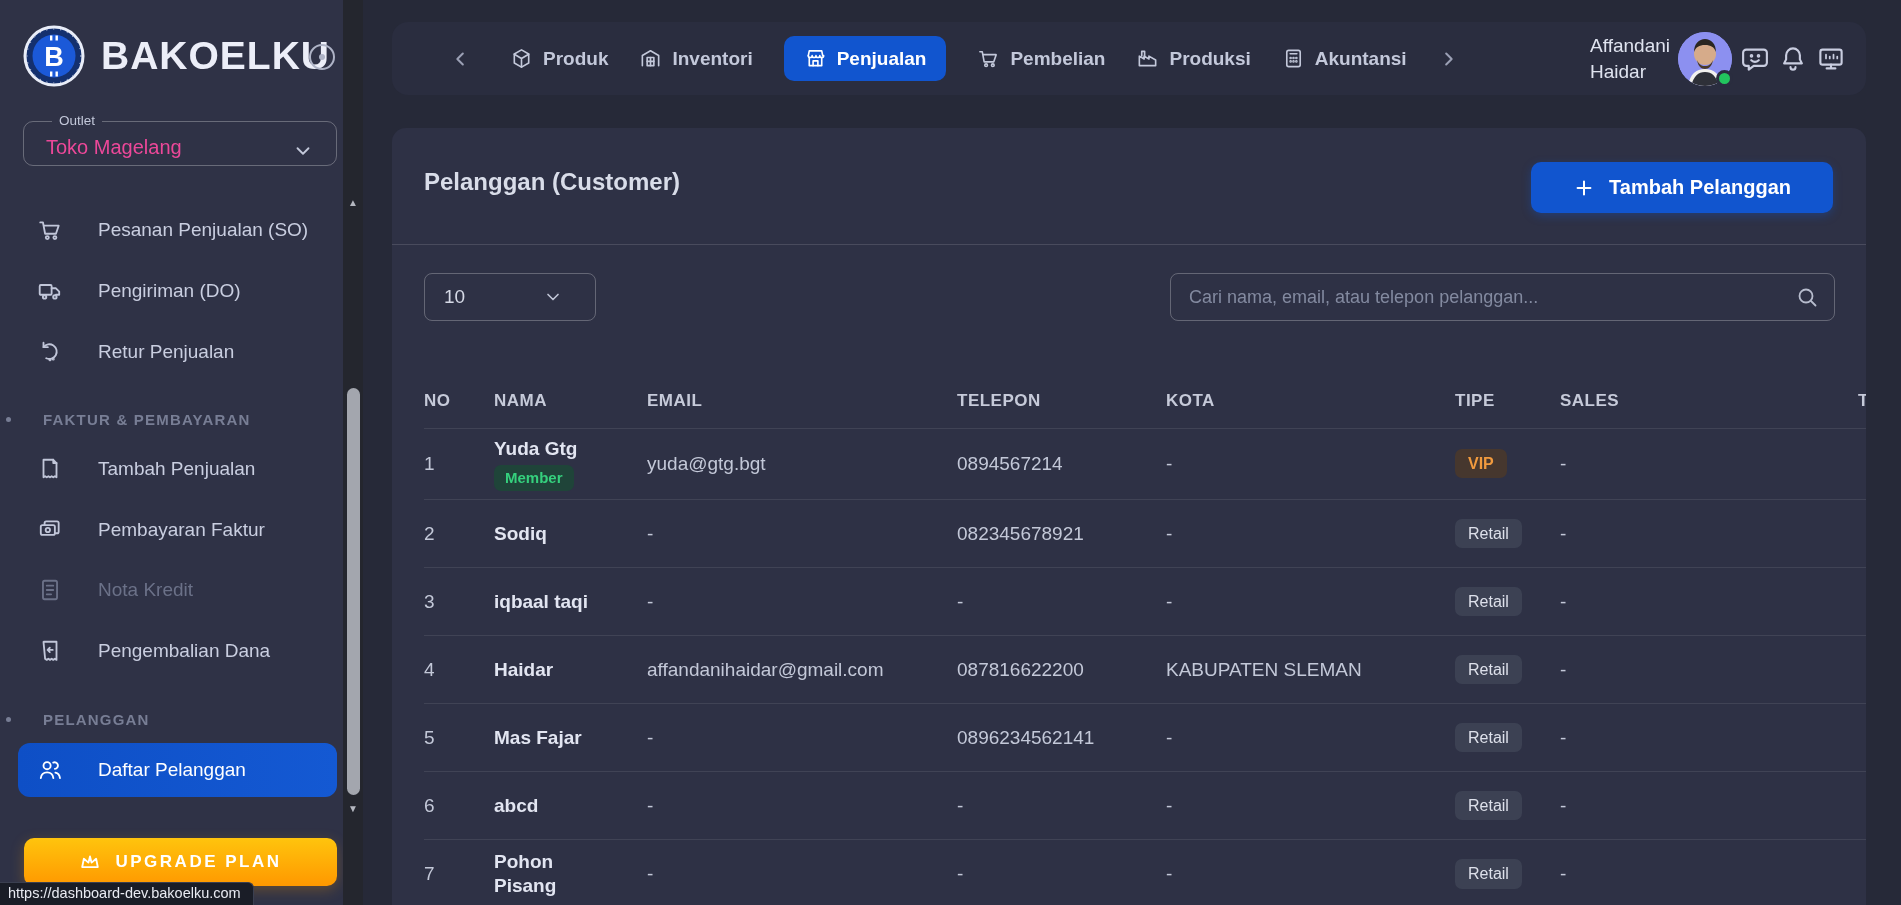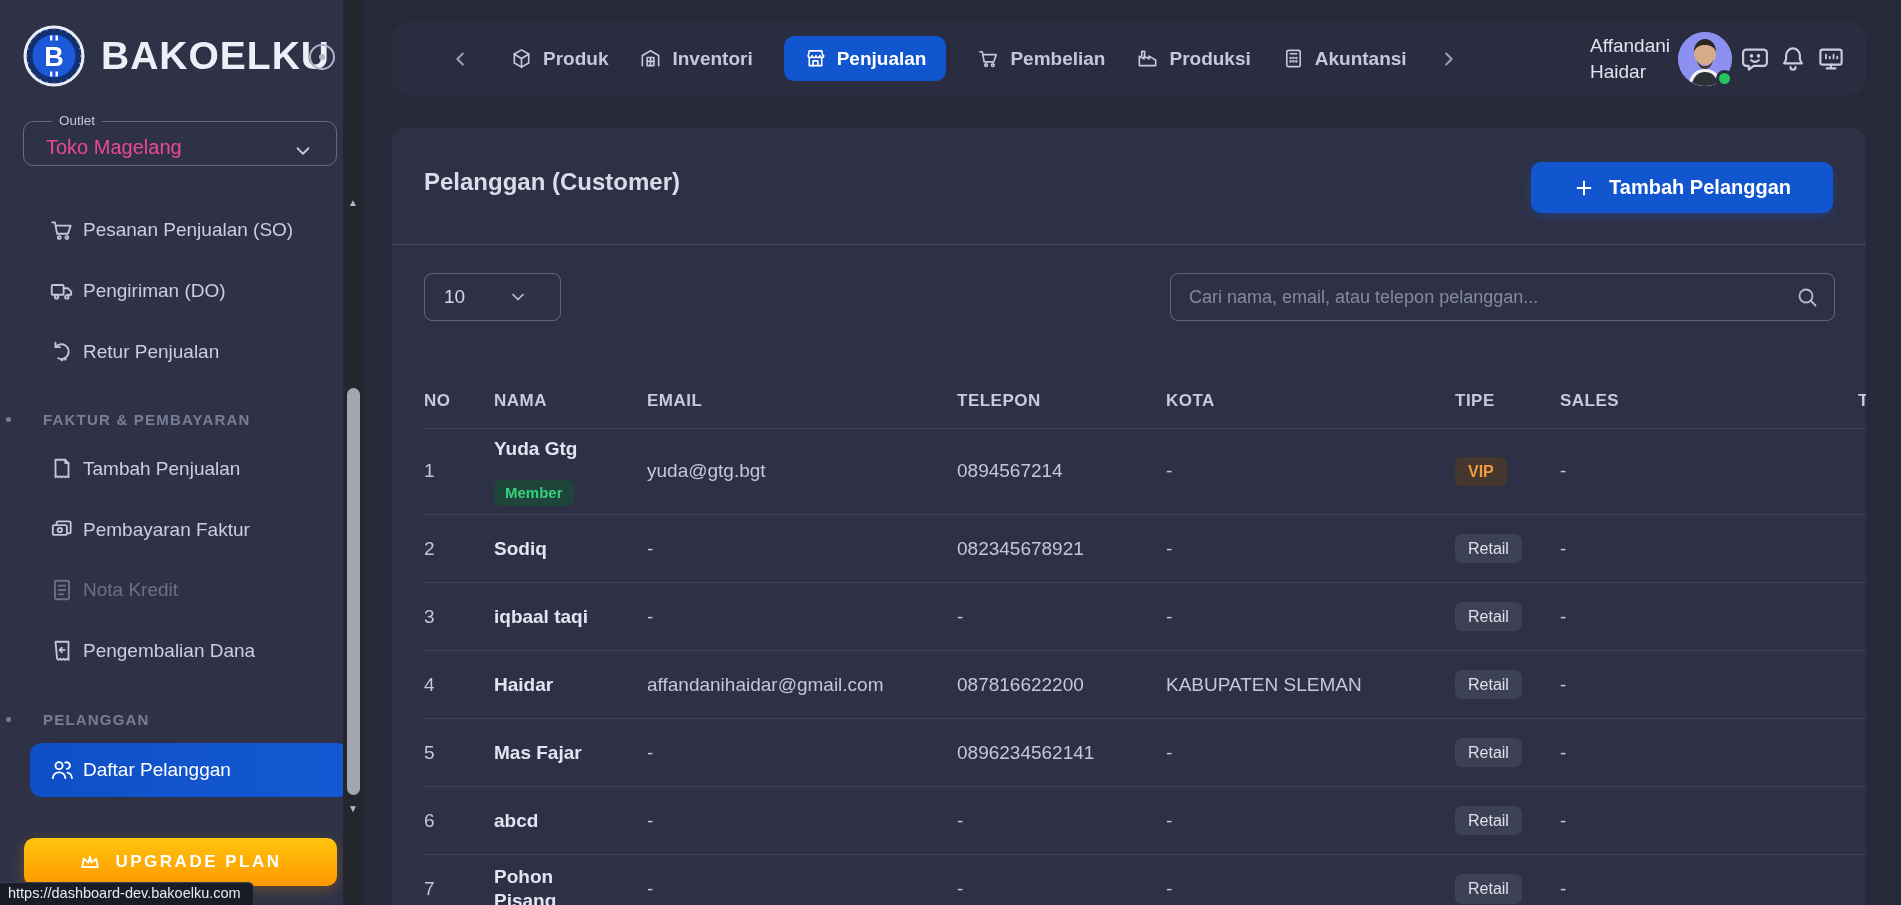--- a/index.html
+++ b/index.html
@@ -30,22 +30,22 @@
   }
   .outlet-label {
     position:absolute; left:28px; top:-9px; padding:0 7px; background:#2f3246;
     font-size:13.5px; color:#c3c8da;
   }
   .outlet-value { position:absolute; left:22px; top:14px; font-size:20px; color:#ec4899; }
   .outlet-chevron { position:absolute; right:22px; top:18px; color:#c3c8da; }
 
   .menu { position:absolute; left:0; top:190px; width:343px; }
   .menu-item {
-    position:absolute; left:30px; width:319px; height:54px; border-radius:12px;
-    display:flex; align-items:center; gap:8px; padding-left:19px;
+    position:absolute; left:18px; width:319px; height:54px; border-radius:12px;
+    display:flex; align-items:center; gap:35px; padding-left:19px;
     font-size:19px; color:#c9cee0; cursor:pointer;
   }
   .menu-item .mi-icon { color:#c1c6d9; }
   .menu-item.active { background:linear-gradient(90deg,#0e4fc6,#1459d3); color:#ffffff; }
   .menu-item.active .mi-icon { color:#ffffff; }
   .menu-item.disabled { color:#6b7188; cursor:default; }
   .menu-item.disabled .mi-icon { color:#6b7188; }
   .menu-section {
     position:absolute; left:0; width:343px; height:30px; display:flex; align-items:center;
     font-size:15px; font-weight:bold; letter-spacing:1.2px; color:#787e95;
@@ -94,21 +94,21 @@
   .card-head { position:relative; height:117px; border-bottom:1px solid rgba(255,255,255,.13); }
   .card-title { position:absolute; left:32px; top:40px; font-size:24px; font-weight:bold; color:#d9dde9; }
   .add-btn {
     position:absolute; right:33px; top:34px; height:51px; padding:0 42px;
     background:#1155cf; border:none; border-radius:10px; color:#fff;
     display:flex; align-items:center; gap:14px; font-size:20px; font-weight:bold;
     font-family:inherit; cursor:pointer; box-shadow:0 3px 10px rgba(17,85,207,.35);
   }
   .controls { position:relative; height:130px; }
   .page-size {
-    position:absolute; left:32px; top:28px; width:137px; height:48px;
+    position:absolute; left:32px; top:28px; width:172px; height:48px;
     border:1px solid rgba(255,255,255,.26); border-radius:8px; cursor:pointer;
     display:flex; align-items:center; justify-content:space-between; padding:0 32px 0 19px;
     font-size:19px; color:#d5d9e6;
   }
   .search-wrap { position:absolute; right:31px; top:28px; width:665px; height:48px; }
   .search-input {
     width:100%; height:100%; background:transparent; border:1px solid rgba(255,255,255,.26);
     border-radius:8px; padding:0 52px 0 18px; font-size:18px; color:#dfe3f0; font-family:inherit;
   }
   .search-input::placeholder { color:#838aa0; }
@@ -124,21 +124,21 @@
   }
   td {
     height:68px; vertical-align:middle; font-size:19px; color:#c3c8d8;
     border-top:1px solid rgba(255,255,255,.09); white-space:nowrap;
   }
   td.nama { font-weight:bold; color:#e2e5f1; white-space:normal; }
   .nama-text { display:inline-block; max-width:112px; line-height:1.25; }
   .badge { display:inline-block; font-size:16px; padding:5px 13px; border-radius:7px; line-height:1.2; }
   .badge.vip { background:#46372e; color:#f09a3e; font-weight:bold; }
   .badge.retail { background:#3c4153; color:#dde0ea; }
-  .badge.member { background:#1f4439; color:#35d07d; font-size:15px; padding:4px 11px; margin-top:20px; }
+  .badge.member { background:#1f4439; color:#35d07d; font-size:15px; padding:4px 11px; margin-top:5px; }
   .name-stack { display:flex; flex-direction:column; align-items:flex-start; padding:8px 0; }
 
   
   .url-tip {
     position:absolute; left:0; top:882px; height:23px; z-index:5;
     background:#1a1d27; border:1px solid #3a3f50; border-left:none; border-bottom:none;
     border-top-right-radius:6px; padding:2px 12px 0 8px; font-size:14.5px; color:#e8eaf2;
   }
 </style>
 </head>

